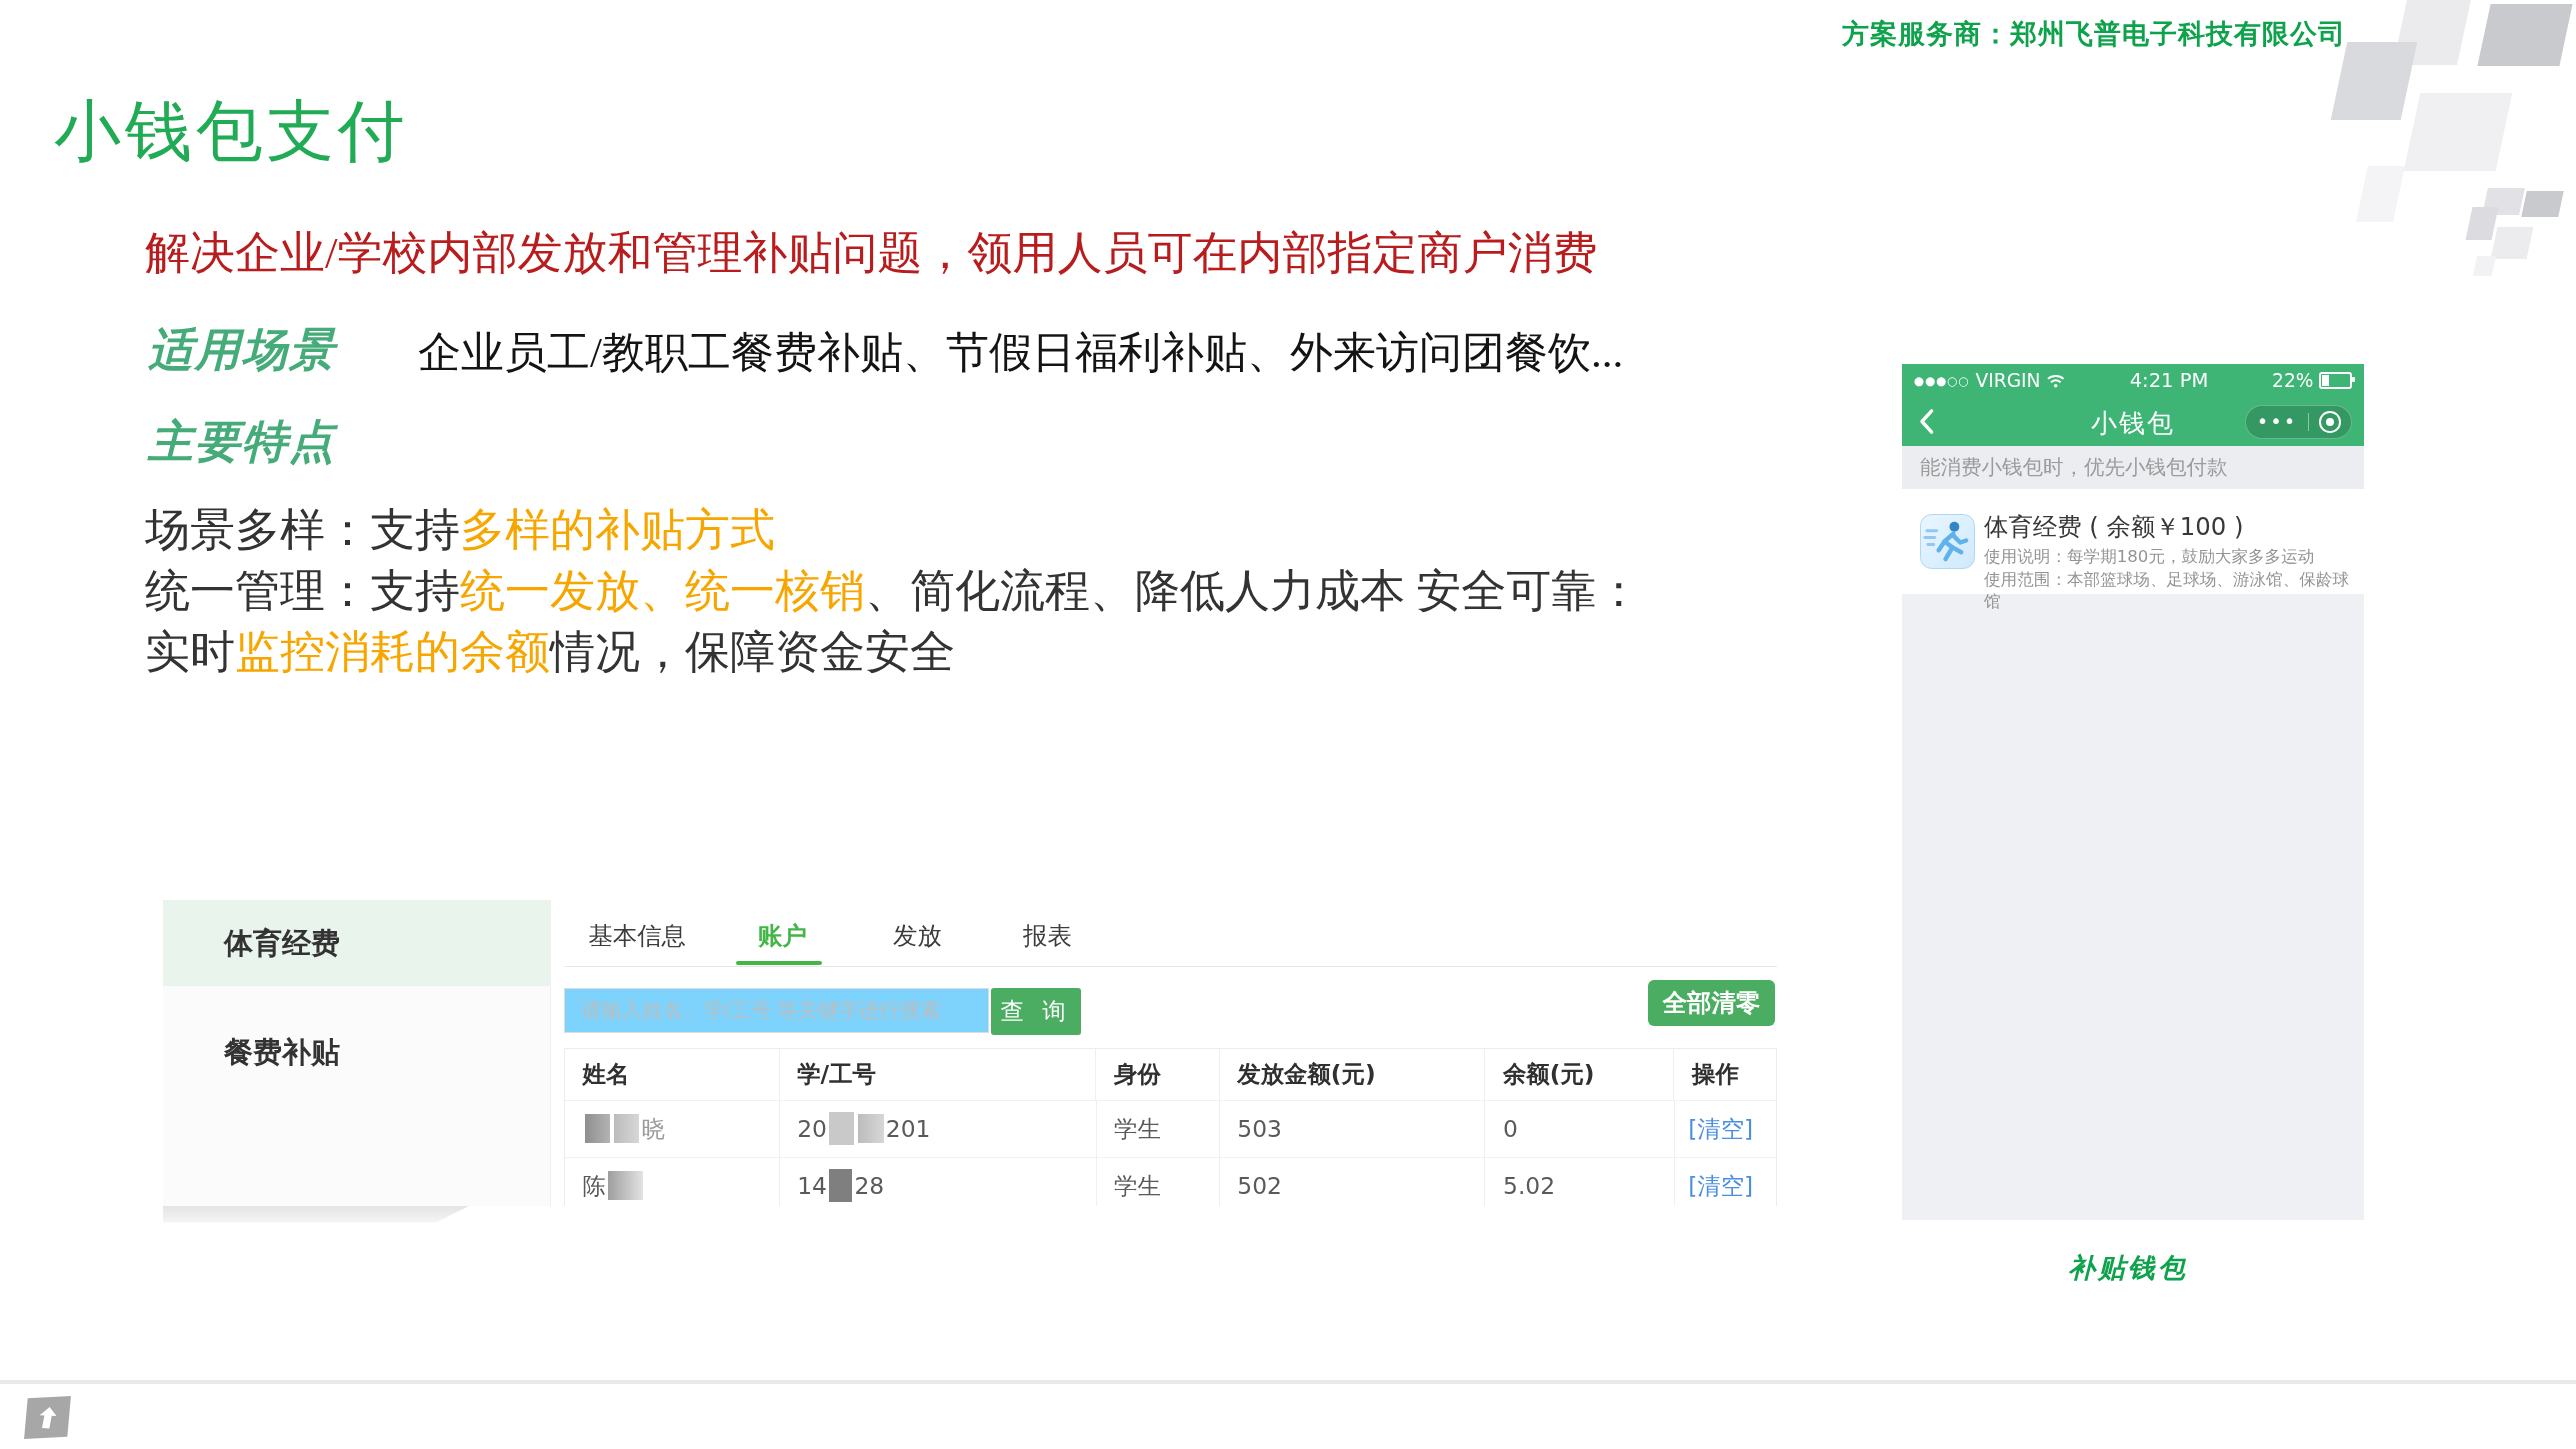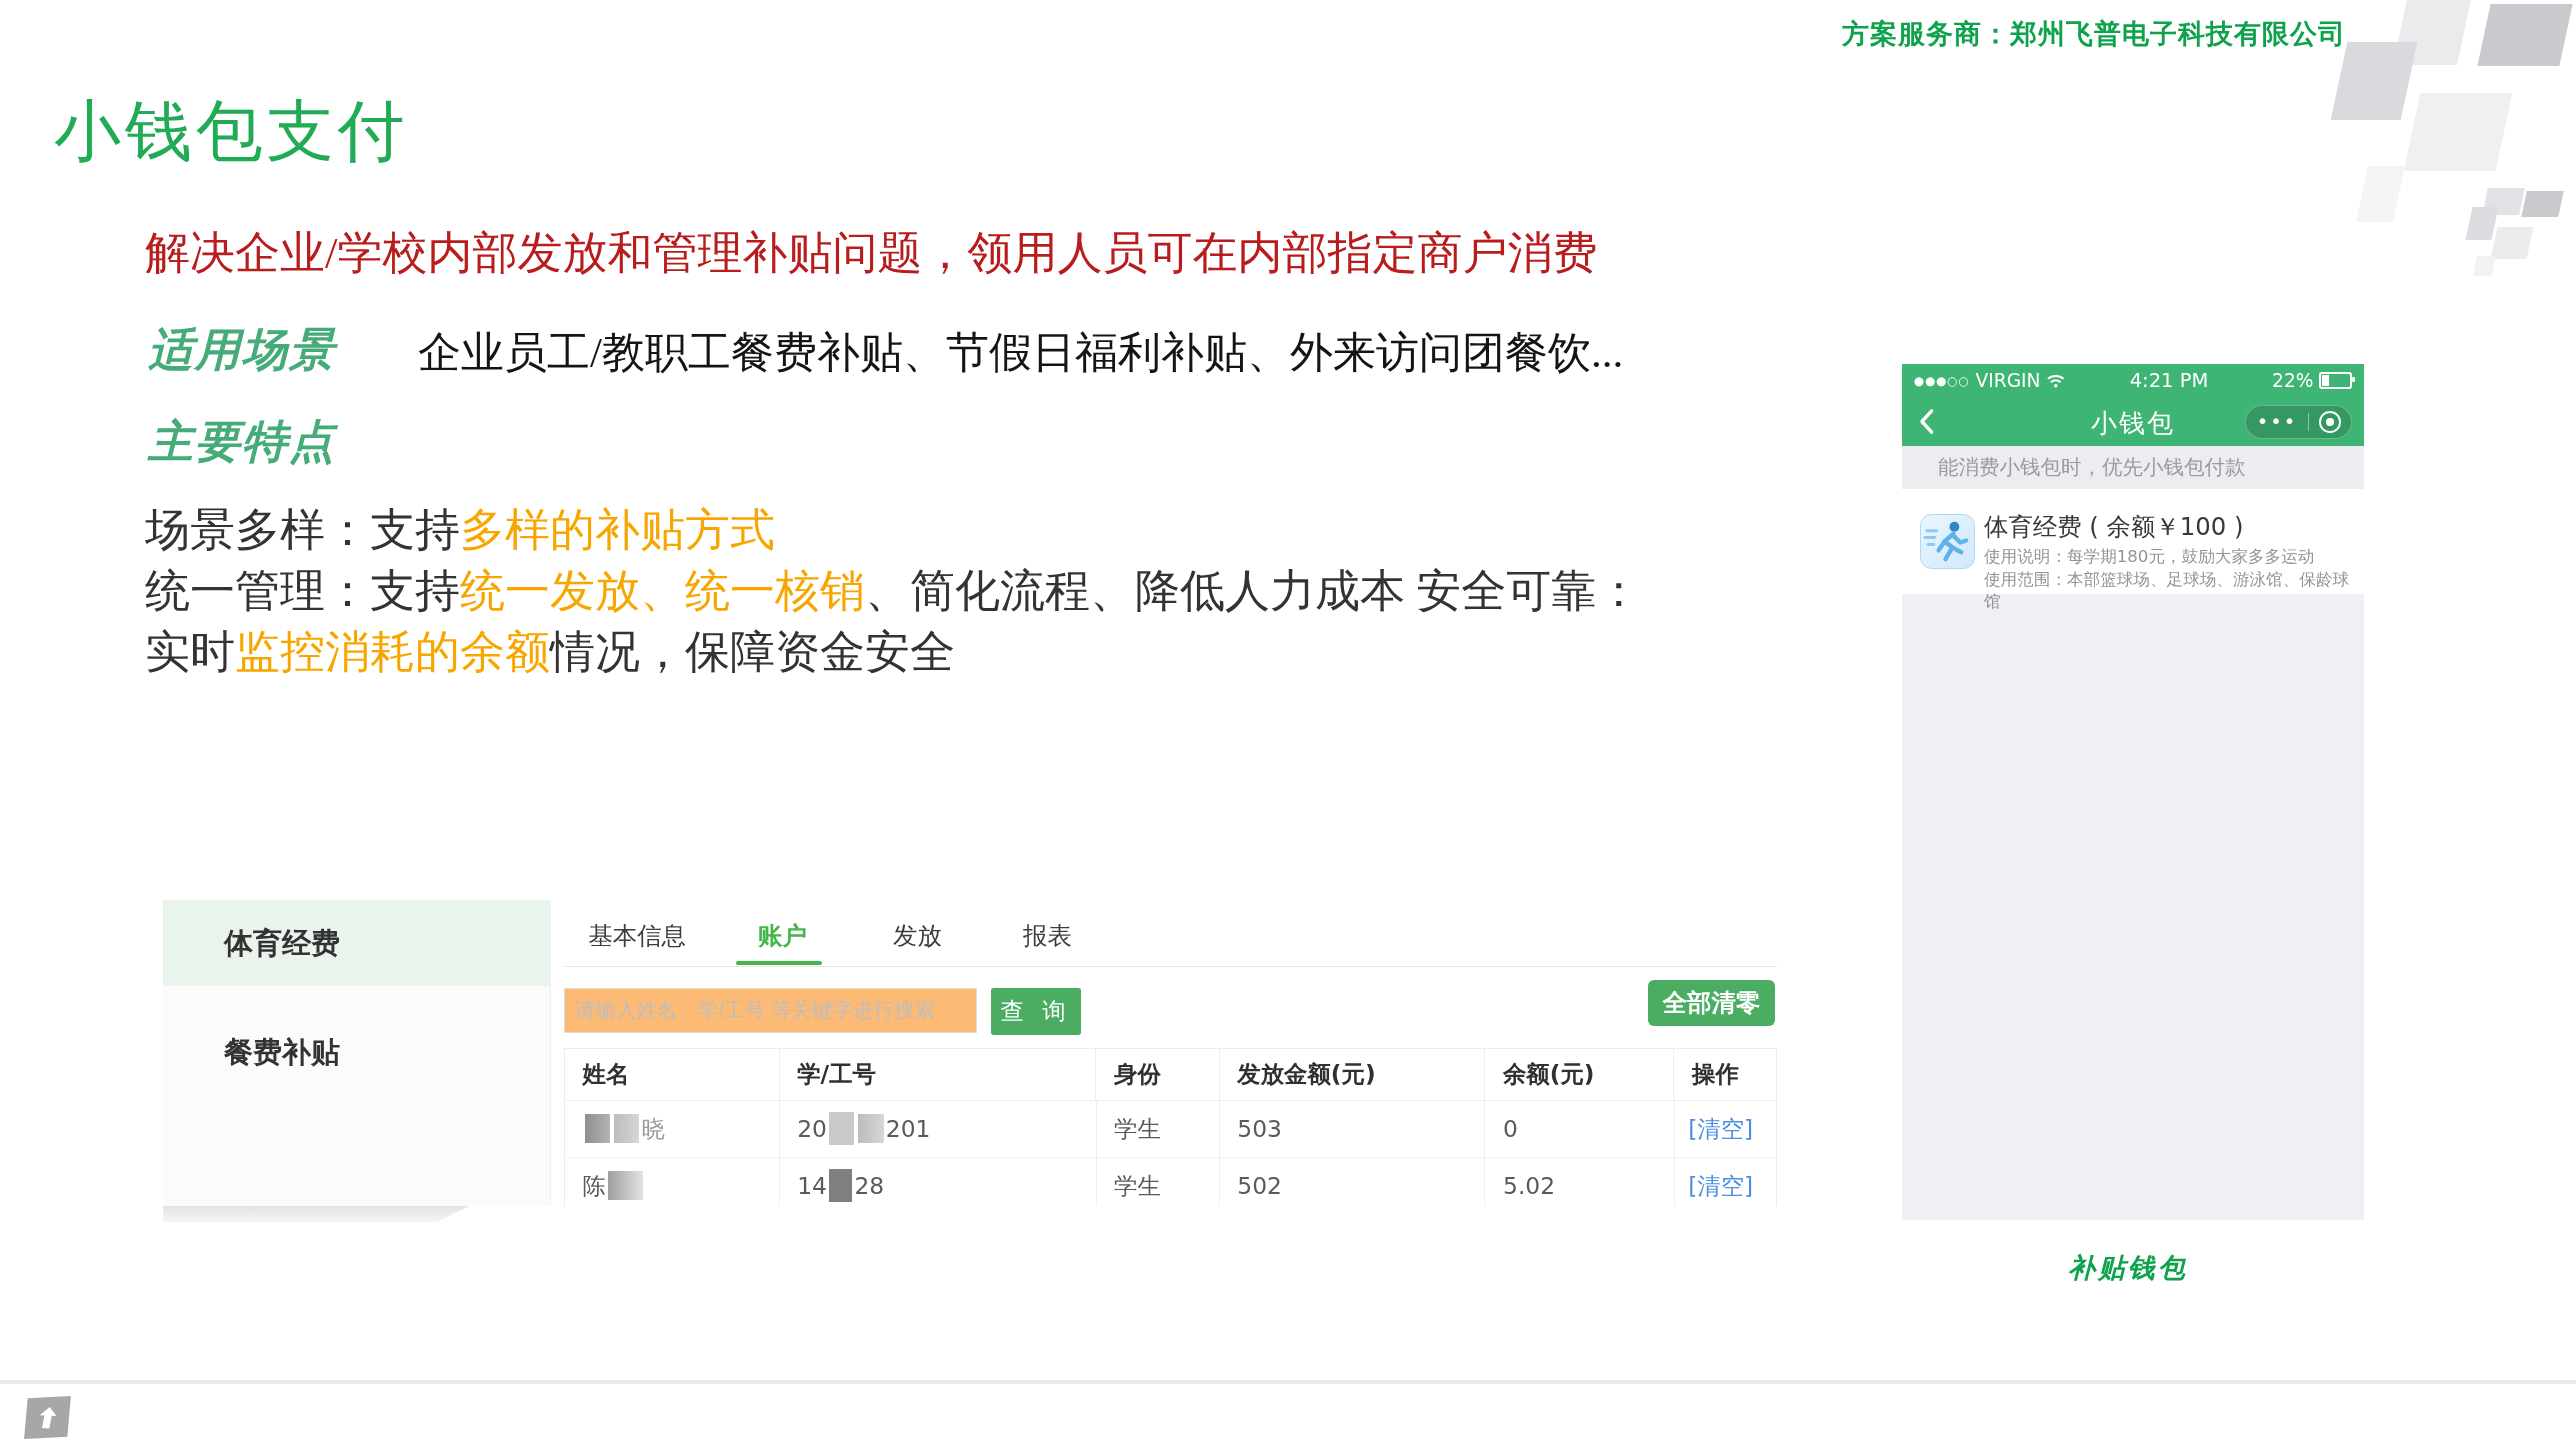--- a/index.html
+++ b/index.html
@@ -52,21 +52,21 @@
 
   .panel{position:absolute;left:401px;top:7.8px;width:1213px;height:298px;background:#fff;overflow:hidden;}
   .tab{position:absolute;top:12.7px;font-size:24.4px;color:#3c3c3c;cursor:default;text-align:center;}
   .tab.t0{left:24.4px;} .tab.t1{left:194px;font-weight:bold;color:var(--tab-green,#44b549);}
   .tab.t2{left:329px;} .tab.t3{left:459px;}
   .tab-underline{position:absolute;left:172px;top:53px;width:86px;height:3.9px;border-radius:2px;
     background:var(--tab-green,#44b549);}
   .tab-divider{position:absolute;left:0;top:58px;width:1213px;height:1px;background:#e8e8e8;}
 
   .search{position:absolute;left:0;top:80px;width:391px;height:43px;border:1px solid #dcdcdc;
-    padding:0 10px;font-size:20.5px;color:#555;outline:none;background:#fdba74;}
+    padding:0 16px;font-size:20.5px;color:#555;outline:none;background:#7dd3fc;}
   .search::placeholder{color:#bdbdbd;}
   .btn{border:none;color:#fff;cursor:pointer;}
   .btn.query{position:absolute;left:427px;top:80px;width:90px;height:47px;font-size:23.4px;
     background:var(--ui-green,#4aad61);border-radius:2.9px;letter-spacing:5.9px;}
   .btn.clear-all{position:absolute;left:1084px;top:72px;width:127px;height:46px;font-size:24.4px;
     font-weight:bold;background:var(--ui-green,#4aad61);border-radius:5.9px;}
 
   .table{position:absolute;left:0;top:140px;width:1211px;border:1px solid #ececec;border-bottom:none;}
   .trow{display:flex;height:56px;border-top:1px solid #f1f1f1;}
   .trow.thead{height:51px;border-top:none;font-weight:bold;color:#303030;}
@@ -100,21 +100,21 @@
   .back{position:absolute;left:15.6px;top:10.7px;width:17.6px;height:27px;cursor:pointer;}
   .p-title{position:absolute;left:0;right:0;top:8.8px;text-align:center;color:#fff;font-size:26px;letter-spacing:2px;}
   .capsule{position:absolute;right:11.7px;top:7.8px;width:107px;height:34px;border-radius:17.6px;
     background:rgba(0,0,0,0.16);border:1px solid rgba(255,255,255,0.28);box-sizing:border-box;
     display:flex;align-items:center;justify-content:space-evenly;}
   .cdots{color:#fff;font-size:19.5px;letter-spacing:2px;line-height:1;cursor:pointer;}
   .cdiv{width:1px;height:17.6px;background:rgba(255,255,255,0.45);}
   .ctarget{width:17.6px;height:17.6px;border:2px solid #fff;border-radius:50%;position:relative;cursor:pointer;}
   .ctarget i{position:absolute;left:4.9px;top:4.9px;width:7.8px;height:7.8px;background:#fff;border-radius:50%;}
 
-  .p-banner{height:43px;line-height:43px;background:#ebedf1;color:#9b9b9b;font-size:20.5px;padding-left:36px;}
+  .p-banner{height:43px;line-height:43px;background:#ebedf1;color:#9b9b9b;font-size:20.5px;padding-left:18px;}
   .p-card{position:relative;height:105px;background:#fff;}
   .p-icon{position:absolute;left:17.6px;top:25.4px;width:55px;height:55px;border-radius:11.7px;
     background:linear-gradient(135deg,#eaf6ff,#cfe9fb);border:1px solid #aed7f5;box-sizing:border-box;}
   .c-title{position:absolute;left:82px;top:21.5px;font-size:24.4px;color:#383838;}
   .c-desc{position:absolute;left:82px;top:57px;font-size:16.6px;color:#949494;}
   .c-desc.two{top:80px;}
 
   .caption{position:absolute;left:2068px;top:1250px;font-size:27px;font-weight:bold;font-style:italic;
     color:var(--brand-green,#0da24b);letter-spacing:2.9px;}
 

